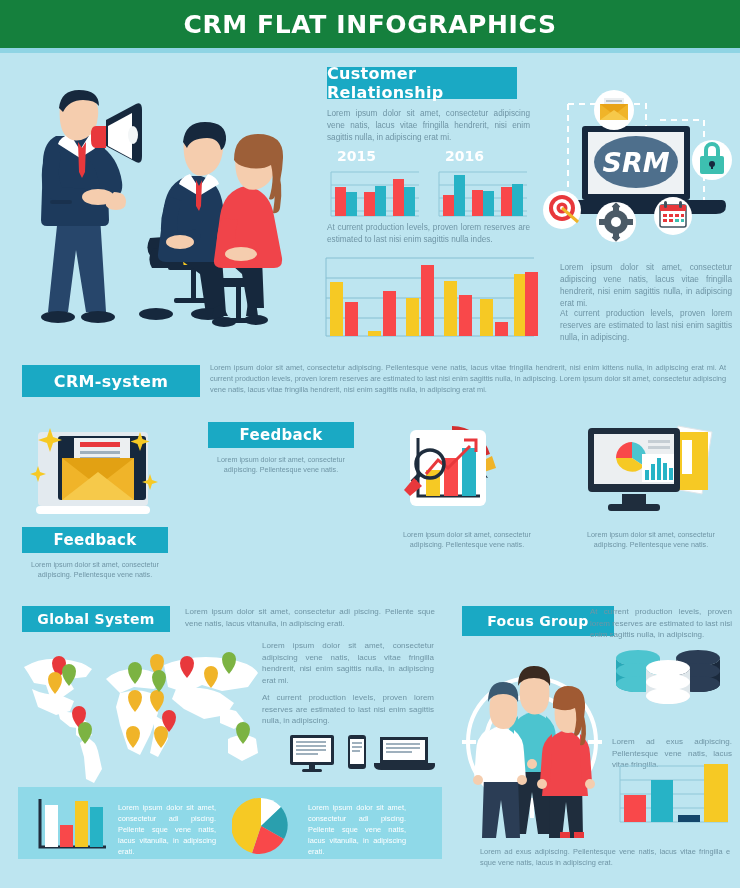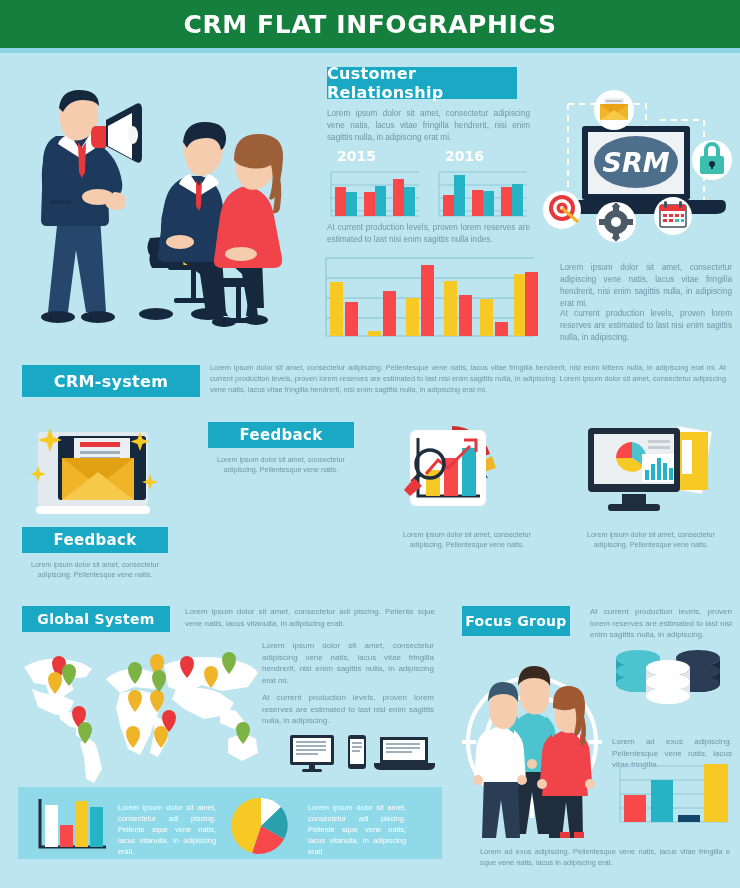--- a/index.html
+++ b/index.html
@@ -62,21 +62,21 @@
 
   
   .gs-label { position: absolute; left: 22px; top: 606px; width: 148px; height: 26px; font-size: 14px; }
   .gs-text1 { position: absolute; left: 185px; top: 606px; width: 250px; font-size: 8px; }
   .gs-text2 { position: absolute; left: 262px; top: 640px; width: 172px; font-size: 8px; }
   .gs-text3 { position: absolute; left: 262px; top: 692px; width: 172px; font-size: 8px; }
   .worldmap { position: absolute; left: 14px; top: 645px; width: 250px; height: 140px; }
   .devices { position: absolute; left: 290px; top: 733px; width: 145px; height: 40px; }
 
   
-  .fg-label { position: absolute; left: 462px; top: 606px; width: 108px; height: 30px; font-size: 14px; }
+  .fg-label { position: absolute; left: 462px; top: 606px; width: 152px; height: 30px; font-size: 14px; }
   .fg-text1 { position: absolute; left: 590px; top: 606px; width: 142px; font-size: 8px; }
   .fg-people { position: absolute; left: 462px; top: 652px; width: 140px; height: 188px; }
   .fg-db { position: absolute; left: 612px; top: 648px; width: 110px; height: 55px; }
   .fg-text2 { position: absolute; left: 612px; top: 736px; width: 120px; font-size: 8px; }
   .fg-chart { position: absolute; left: 612px; top: 762px; width: 120px; height: 68px; }
   .fg-caption { position: absolute; left: 480px; top: 847px; width: 250px; font-size: 7.4px; color:#6f95a5; line-height:1.45; text-align:justify;}
 
   
   .bottom-panel { position: absolute; left: 18px; top: 787px; width: 424px; height: 72px; background: #8fd9e8; }
   .bp-barchart { position: absolute; left: 36px; top: 799px; width: 72px; height: 52px; }

